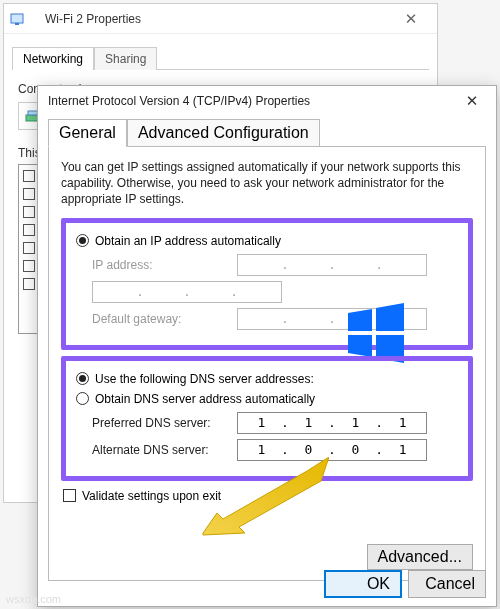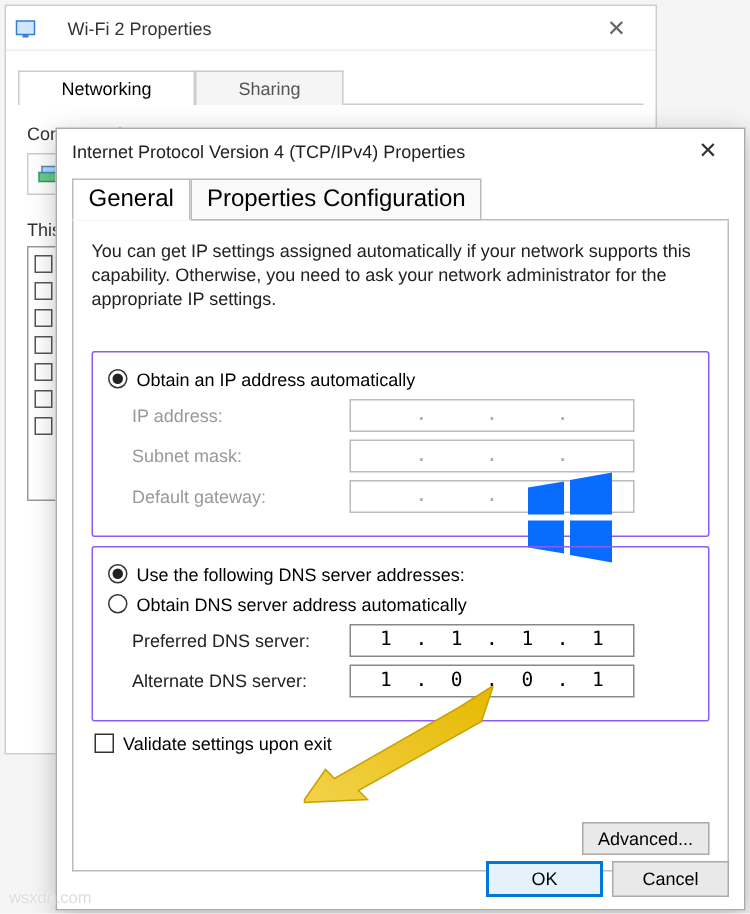--- a/index.html
+++ b/index.html
@@ -33,21 +33,21 @@
     }
     .back-titlebar .title { flex: 1; font-size: 12px; color: #333; }
     .back-close { width: 40px; text-align: center; color: #666; font-size: 15px; }
     .net-icon { width: 14px; height: 14px; margin-right: 6px; }
     .back-tabs {
       margin: 12px 8px 0 8px;
       border-bottom: 1px solid #ccc;
       display: flex;
     }
     .back-tab {
-      padding: 4px 28px;
+      padding: 4px 10px;
       border: 1px solid #ccc;
       border-bottom: none;
       background: #fff;
       margin-right: 0;
       font-size: 12px;
       position: relative;
       top: 1px;
     }
     .back-tab.inactive { background: #f5f5f5; color: #555; }
     .back-body { padding: 12px 14px; color: #333; }
@@ -110,23 +110,23 @@
     }
     .front-tab.inactive { border-bottom: 1px solid #bbb; background: #f9f9f9; }
     .front-body {
       margin: 0 10px 10px 10px;
       border: 1px solid #bbb;
       border-top: none;
       padding: 12px 12px 10px 12px;
       height: 434px;
       position: relative;
     }
-    .intro { font-size: 12px; color: #222; line-height: 1.35; margin-bottom: 26px; }
+    .intro { font-size: 12px; color: #222; line-height: 1.35; margin-bottom: 10px; }
     .group {
-      border: 1px solid #8b5cf6;
+      border: 5px solid #8b5cf6;
       border-radius: 2px;
       padding: 8px 10px 10px 10px;
       margin-bottom: 6px;
       position: relative;
     }
     .radio-row { display: flex; align-items: center; margin: 3px 0 6px 0; cursor: pointer; }
     .radio {
       width: 13px; height: 13px; border: 1px solid #333; border-radius: 50%;
       margin-right: 6px; display: flex; align-items: center; justify-content: center;
       flex-shrink: 0;
@@ -149,21 +149,21 @@
     .ip-input.enabled { color: #000; border-color: #888; }
     .ip-seg { width: 30px; text-align: center; }
     .ip-dot { }
     .check-row { display: flex; align-items: center; margin: 8px 0 0 2px; }
     .checkbox { width: 13px; height: 13px; border: 1px solid #333; margin-right: 6px; flex-shrink: 0; }
     .advanced-btn {
       position: absolute; right: 12px; bottom: 10px;
     }
     .win-btn {
       min-width: 78px; padding: 3px 10px; border: 1px solid #aaa;
-      background: #e9e9e9; font-size: 12px; text-align: center;
+      background: #e9e9e9; font-size: 16px; text-align: right;
       font-family: inherit; cursor: pointer;
     }
     .win-btn.primary { border: 2px solid #0078d7; background: #e5f1fb; }
     .btn-row {
       position: absolute; bottom: 8px; right: 10px;
       display: flex; gap: 6px;
     }
     .logo {
       position: absolute;
       top: 76px; right: 58px;
@@ -233,21 +233,21 @@
   </div>
 </div>
 
 <div class="front-window">
   <div class="front-titlebar">
     <span class="title">Internet Protocol Version 4 (TCP/IPv4) Properties</span>
     <div class="front-close">✕</div>
   </div>
   <div class="front-tabs">
     <div class="front-tab">General</div>
-    <div class="front-tab inactive">Properties Configuration</div>
+    <div class="front-tab inactive">Advanced Configuration</div>
   </div>
   <div class="front-body">
     <div class="intro">You can get IP settings assigned automatically if your network supports this capability. Otherwise, you need to ask your network administrator for the appropriate IP settings.</div>
 
     <div class="group">
       <div class="radio-row">
         <div class="radio sel"></div>
         <span>Obtain an IP address automatically</span>
       </div>
       <div class="field-row">
@@ -256,21 +256,20 @@
           <span class="ip-seg"></span>
             <span class="ip-dot">.</span>
             <span class="ip-seg"></span>
             <span class="ip-dot">.</span>
             <span class="ip-seg"></span>
             <span class="ip-dot">.</span>
             <span class="ip-seg"></span>
         </div>
       </div>
       <div class="field-row">
-        <span class="field-label">Subnet mask:</span>
         <div class="ip-input disabled">
           <span class="ip-seg"></span>
             <span class="ip-dot">.</span>
             <span class="ip-seg"></span>
             <span class="ip-dot">.</span>
             <span class="ip-seg"></span>
             <span class="ip-dot">.</span>
             <span class="ip-seg"></span>
         </div>
       </div>

